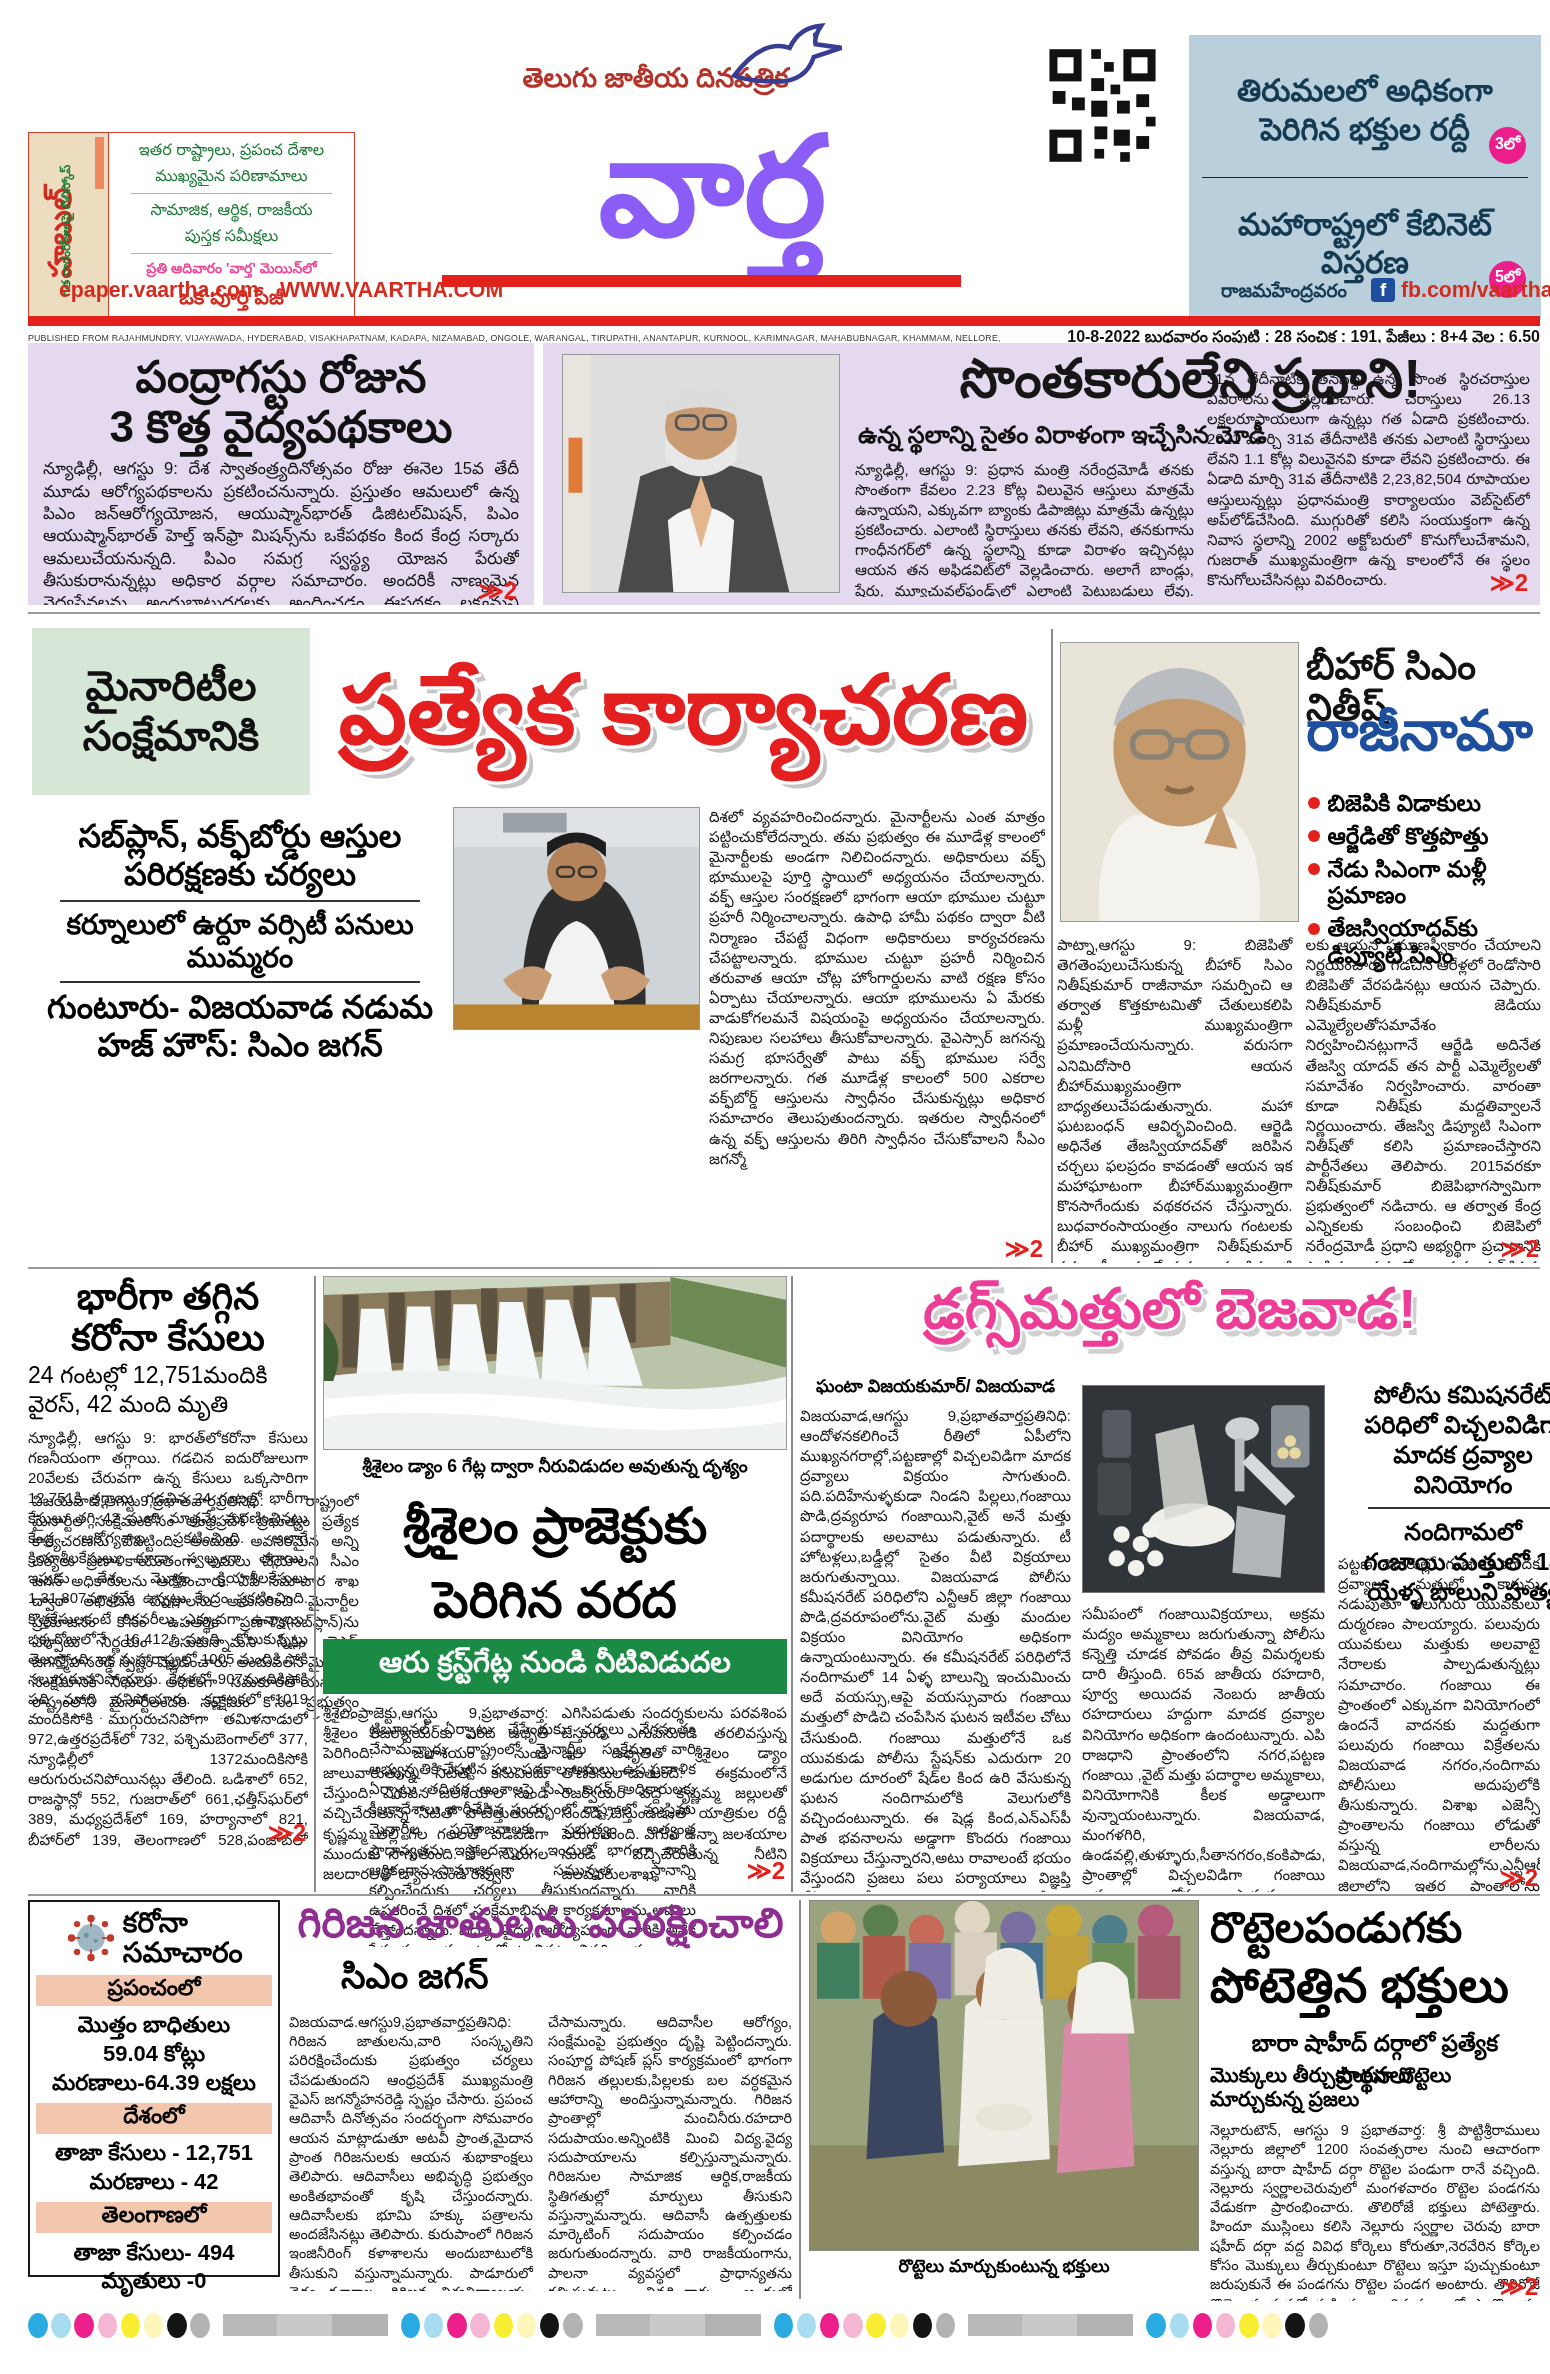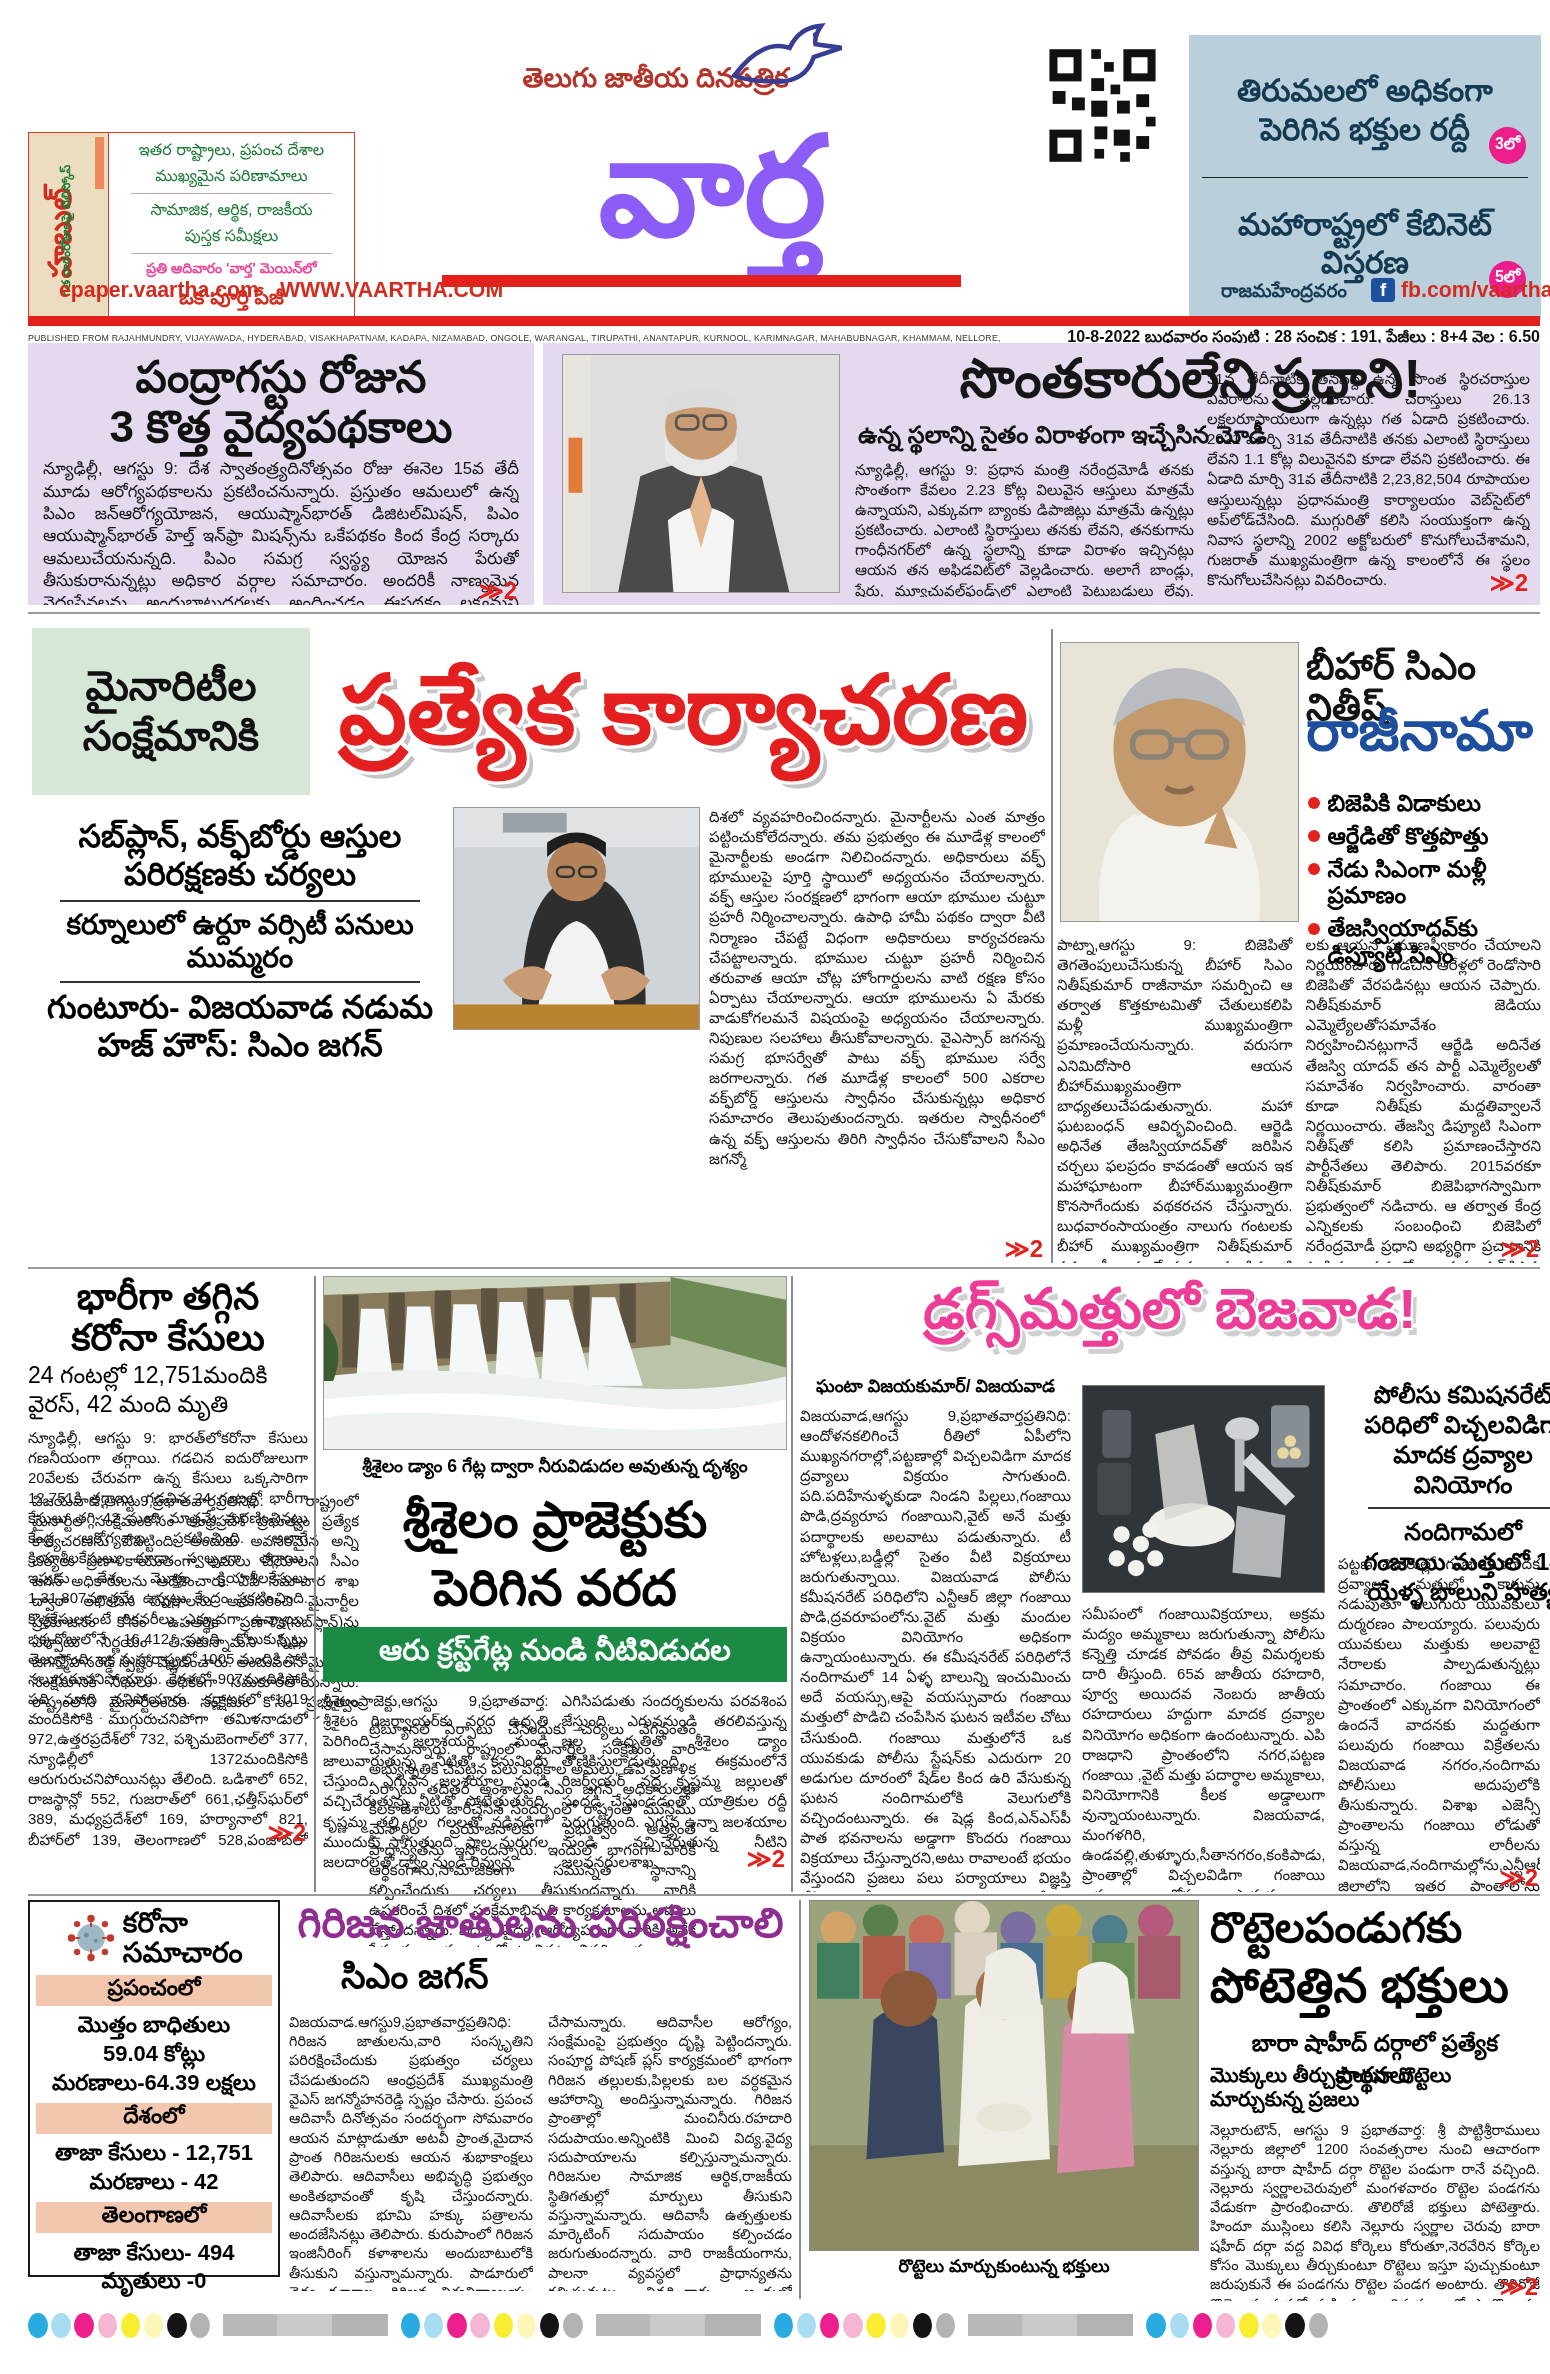--- a/index.html
+++ b/index.html
@@ -75,21 +75,21 @@
   .hdiv2{left:28px;top:1267px;width:1512px;height:1.9px;background:#9a9a9a}
   
   .corona-art{left:28px;top:1276px;width:280px;height:616px}
   .cor-h{font-size:37px;font-weight:bold;text-align:center;line-height:1.12}
   .cor-sub{font-size:23px;font-weight:normal;text-align:left;line-height:1.25;margin-top:2px}
   .cor-body{height:419px;margin-top:9.3px}
   .vdiv-r3a{left:314px;top:1276px;width:1.9px;height:616px}
   .dam-art{left:323px;top:1276px;width:464px;height:616px}
   .dam-photo{width:464px;height:174px;border:0.9px solid #999;overflow:hidden;position:relative}
   .dam-cap{font-size:17.6px;font-weight:bold;text-align:center;margin-top:5.6px}
-  .dam-h{font-size:50px;font-weight:bold;text-align:center;line-height:1.15;margin-top:11px}
+  .dam-h{font-size:50px;font-weight:bold;text-align:center;line-height:1.15;margin-top:17px}
   .dam-band{background:#1a8a45;color:#fff;font-size:29px;font-weight:bold;text-align:center;padding:7.4px 3.7px;margin-top:9.3px}
   .dam-cols{display:flex;gap:13px;margin-top:9.3px;height:182px}
   .dam-cols>div{flex:1;position:relative}
   .vdiv-r3b{left:791px;top:1276px;width:1.9px;height:616px}
   .drugs-art{left:800px;top:1276px;width:740px;height:616px}
   .drugs-h{font-size:56px;font-weight:bold;text-align:center;color:#ee3d96;text-shadow:-1.9px -1.9px 0 #fff,1.9px -1.9px 0 #fff,-1.9px 1.9px 0 #fff,1.9px 1.9px 0 #fff,5.6px 6.5px 0 rgba(150,150,150,.45)}
   .drugs-by{position:absolute;left:0;top:100px;width:271px;font-size:17.6px;font-weight:bold;text-align:center}
   .drugs-c1{position:absolute;left:0;top:130px;width:271px;height:486px}
   .drugs-photo{position:absolute;left:282px;top:109px;width:243px;height:208px;border:0.9px solid #777;overflow:hidden}
   .drugs-subs{position:absolute;left:562px;top:104px;width:202px;text-align:center}

